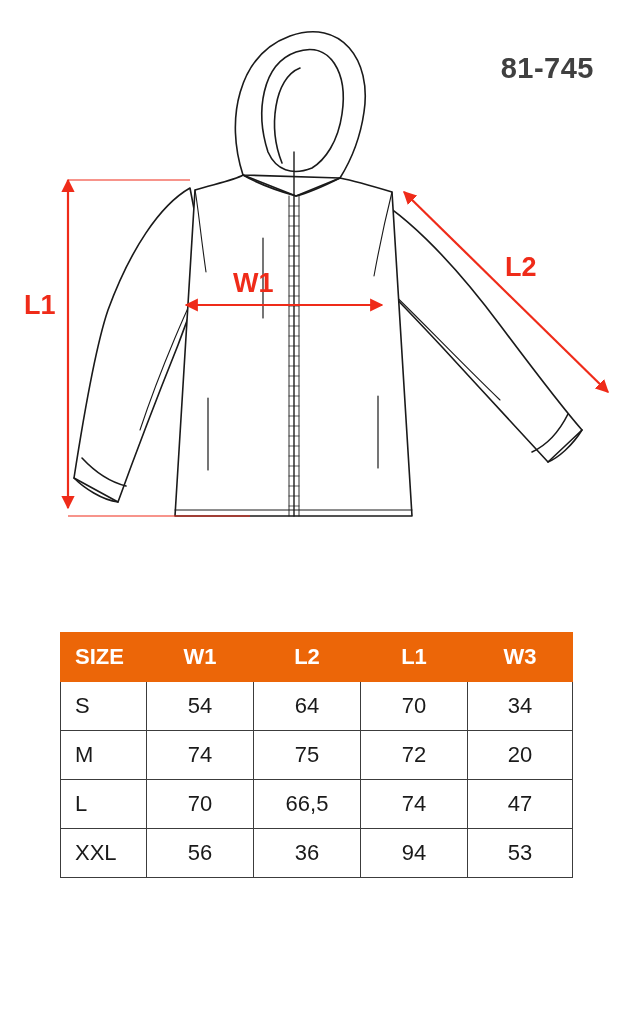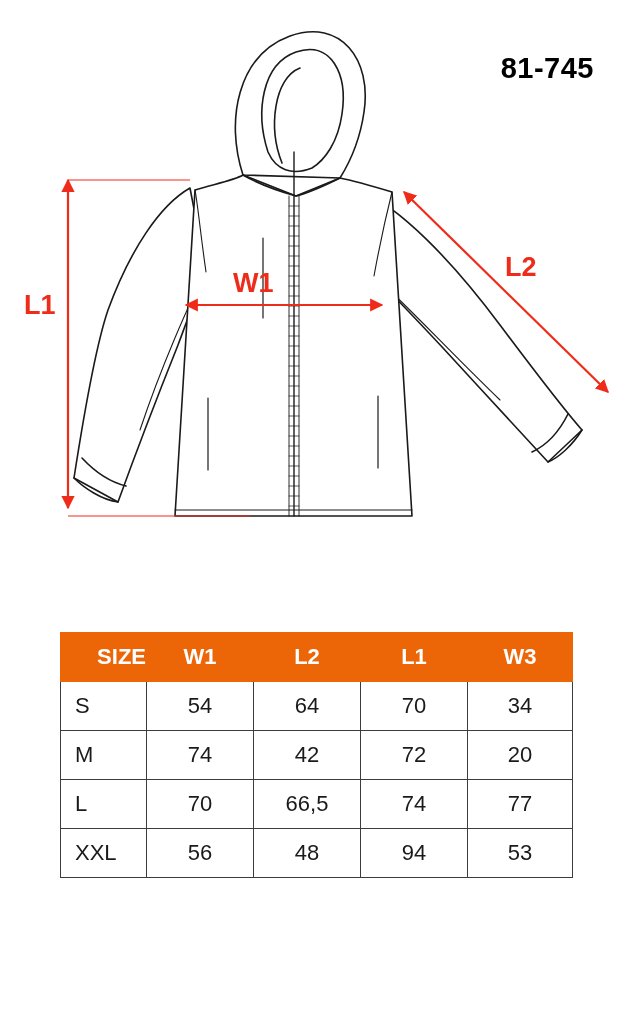--- a/index.html
+++ b/index.html
@@ -20,21 +20,21 @@
     height: 1024px;
   }
 
   
   #product-code {
     position: absolute;
     right: 38px;
     top: 52px;
     font-size: 29px;
     font-weight: bold;
-    color: #000000;
+    color: #404040;
     letter-spacing: 0.5px;
   }
 
   
   #illustration {
     position: absolute;
     left: 0;
     top: 0;
     width: 632px;
     height: 600px;
@@ -72,21 +72,21 @@
     padding: 0;
   }
   #size-table thead th {
     background: #ec6608;
     color: #ffffff;
     font-weight: bold;
     font-size: 22px;
     border: 1px solid #ec6608;
   }
   #size-table thead th:first-child {
-    text-align: right;
+    text-align: left;
     padding-left: 14px;
   }
   #size-table tbody td:first-child {
     text-align: left;
     padding-left: 14px;
   }
   #size-table tbody tr td {
     background: #ffffff;
   }
 </style>
@@ -222,34 +222,34 @@
       <tr>
         <td>S</td>
         <td>54</td>
         <td>64</td>
         <td>70</td>
         <td>34</td>
       </tr>
       <tr>
         <td>M</td>
         <td>74</td>
-        <td>42</td>
+        <td>75</td>
         <td>72</td>
         <td>20</td>
       </tr>
       <tr>
         <td>L</td>
         <td>70</td>
         <td>66,5</td>
         <td>74</td>
-        <td>77</td>
+        <td>47</td>
       </tr>
       <tr>
         <td>XXL</td>
         <td>56</td>
-        <td>48</td>
+        <td>36</td>
         <td>94</td>
         <td>53</td>
       </tr>
     </tbody>
   </table>
 
 </div>
 
 </body></html>

